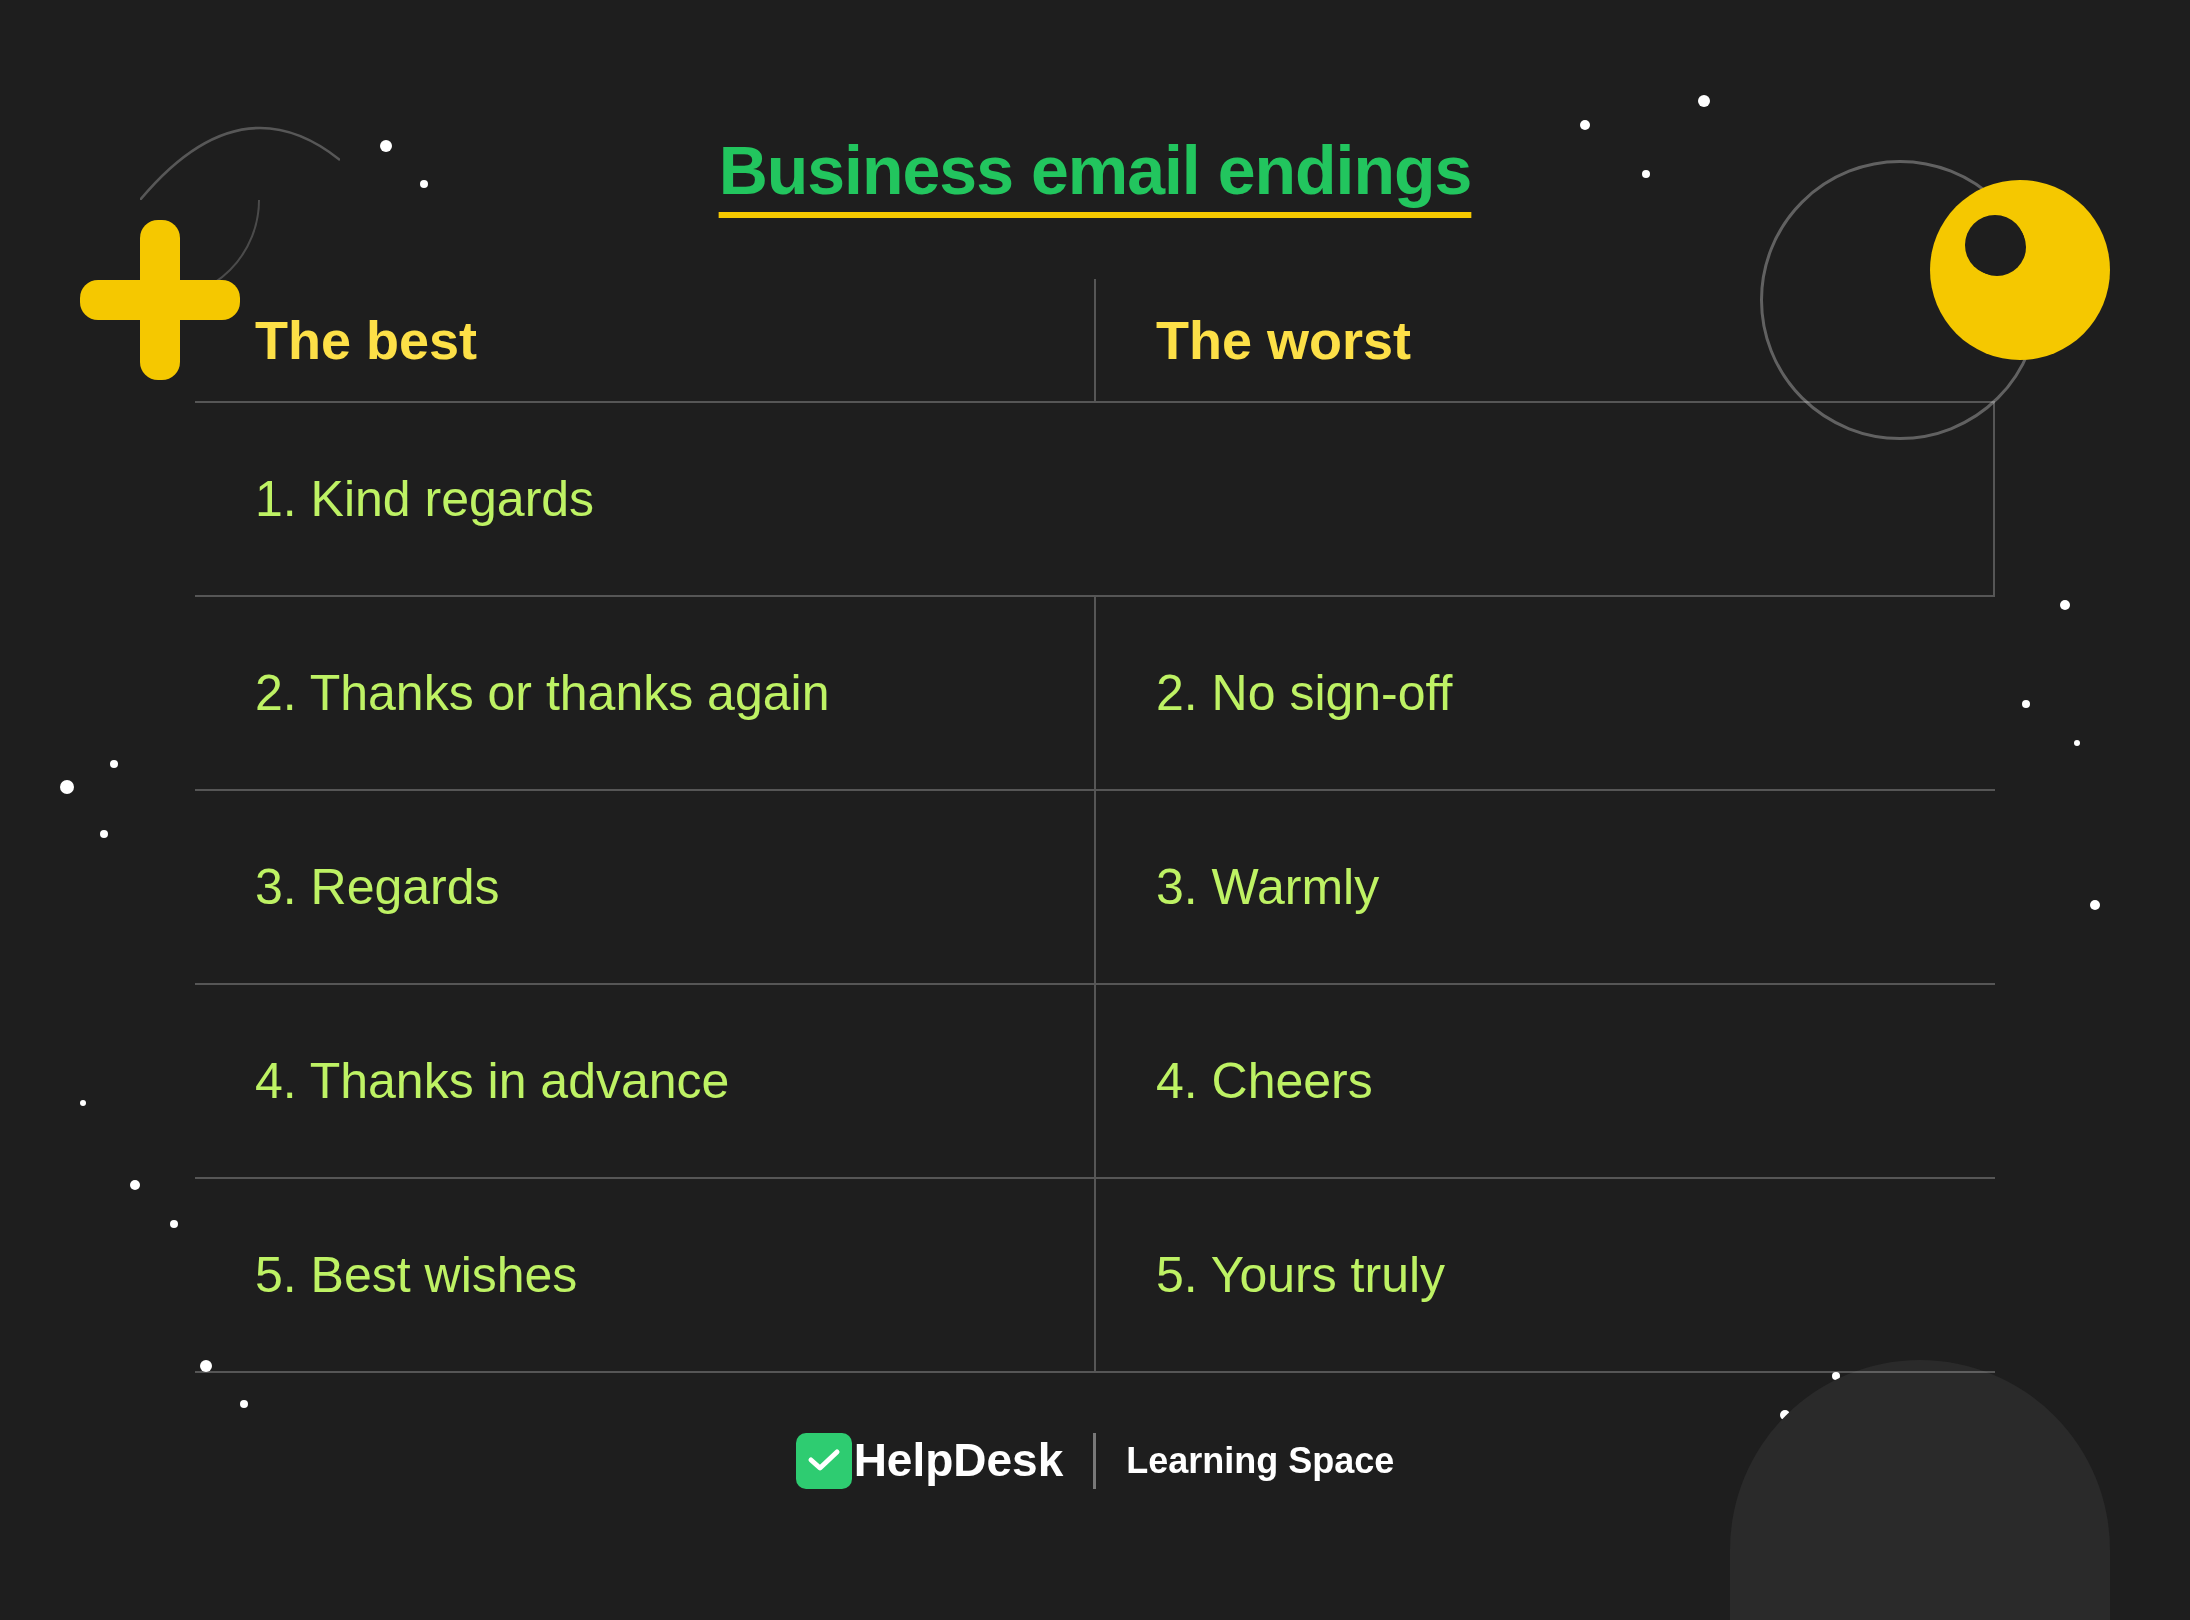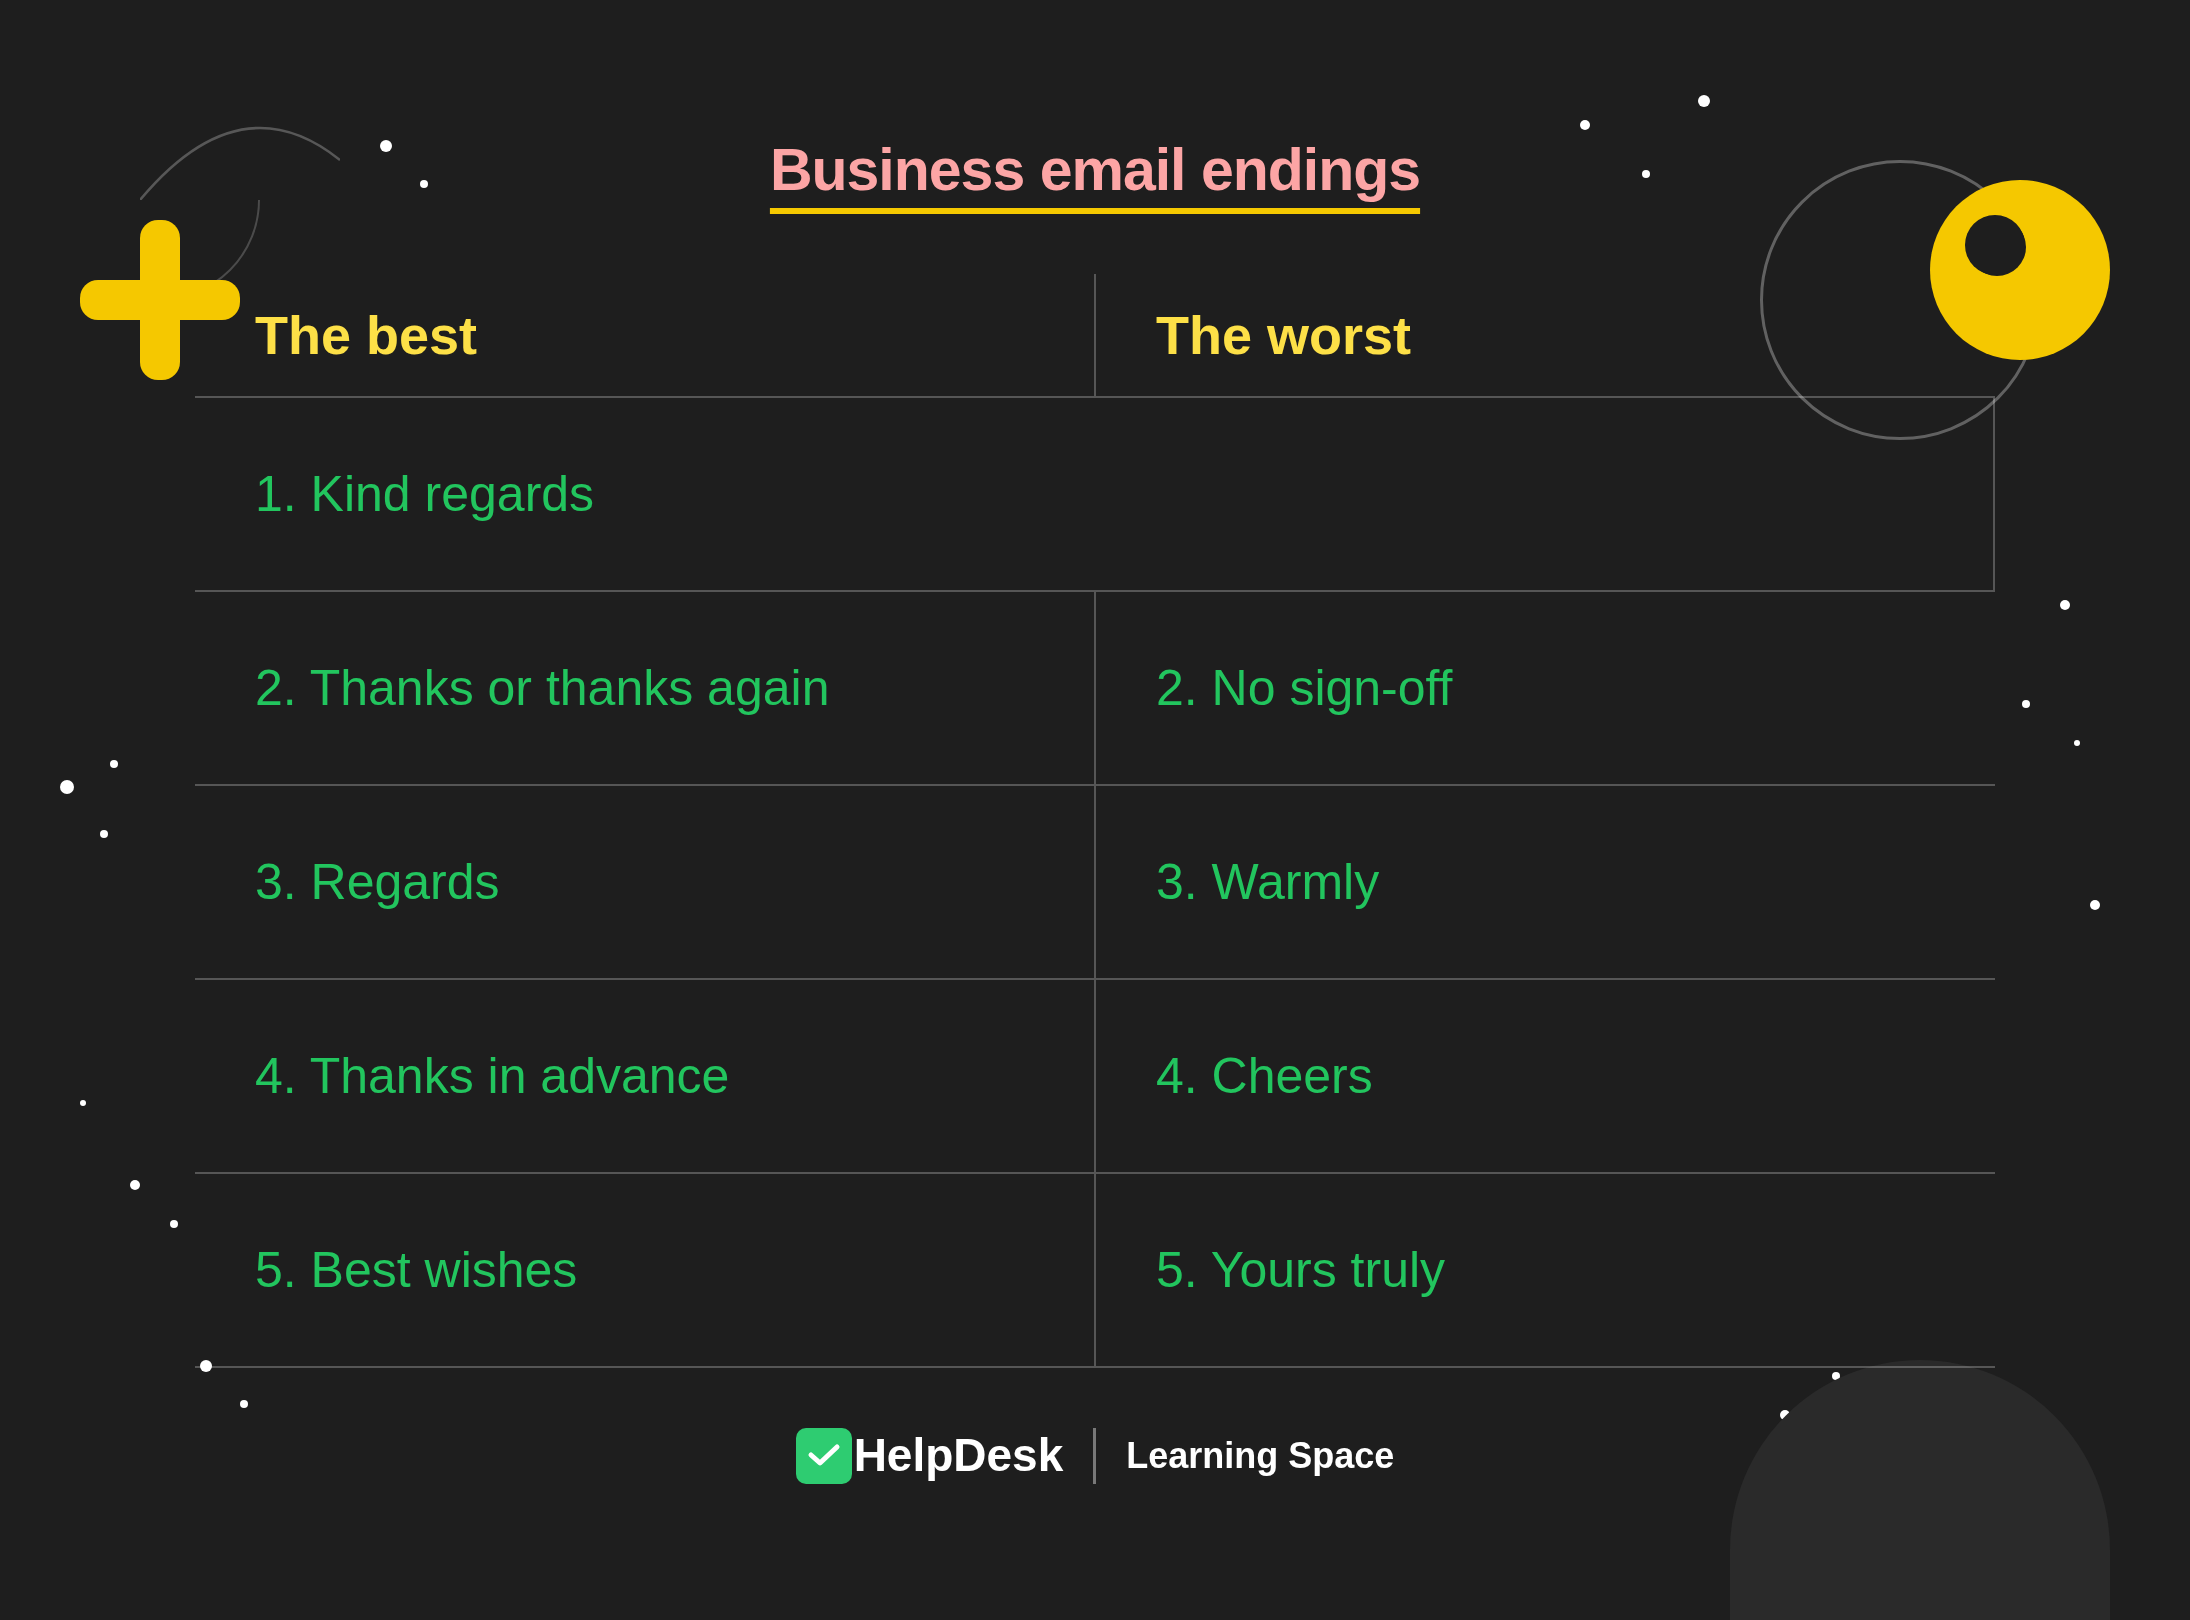--- a/index.html
+++ b/index.html
@@ -32,23 +32,23 @@
 
     
     .title-section {
       text-align: center;
       margin-bottom: 70px;
       position: relative;
       z-index: 2;
     }
 
     .title {
-      font-size: 59px;
+      font-size: 68px;
       font-weight: 900;
-      color: #fca5a5;
+      color: #22c55e;
       text-decoration: underline;
       text-decoration-color: #f5c800;
       text-underline-offset: 18px;
       text-decoration-thickness: 6px;
       letter-spacing: -1px;
     }
 
     
     .table-wrapper {
       width: 1800px;
@@ -86,21 +86,21 @@
     .data-row {
       display: flex;
       width: 100%;
     }
 
     .data-cell {
       flex: 1;
       padding: 67px 60px;
       font-size: 50px;
       font-weight: 400;
-      color: #22c55e;
+      color: #bef264;
     }
 
     .data-cell:first-child {
       border-right: 2px solid rgba(255,255,255,0.25);
     }
 
     
     .footer {
       margin-top: 60px;
       display: flex;

